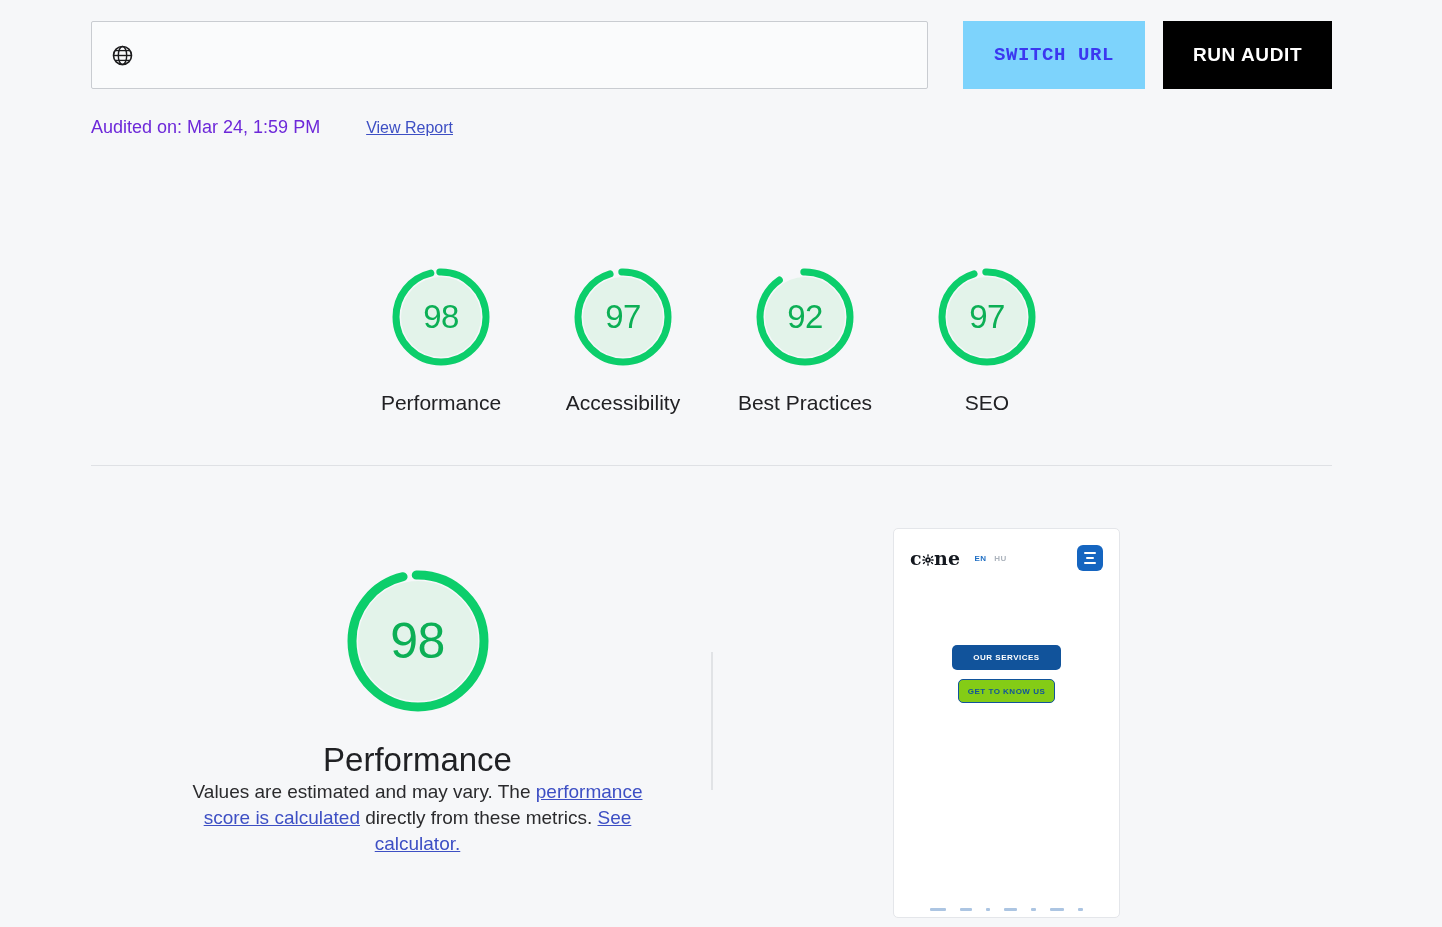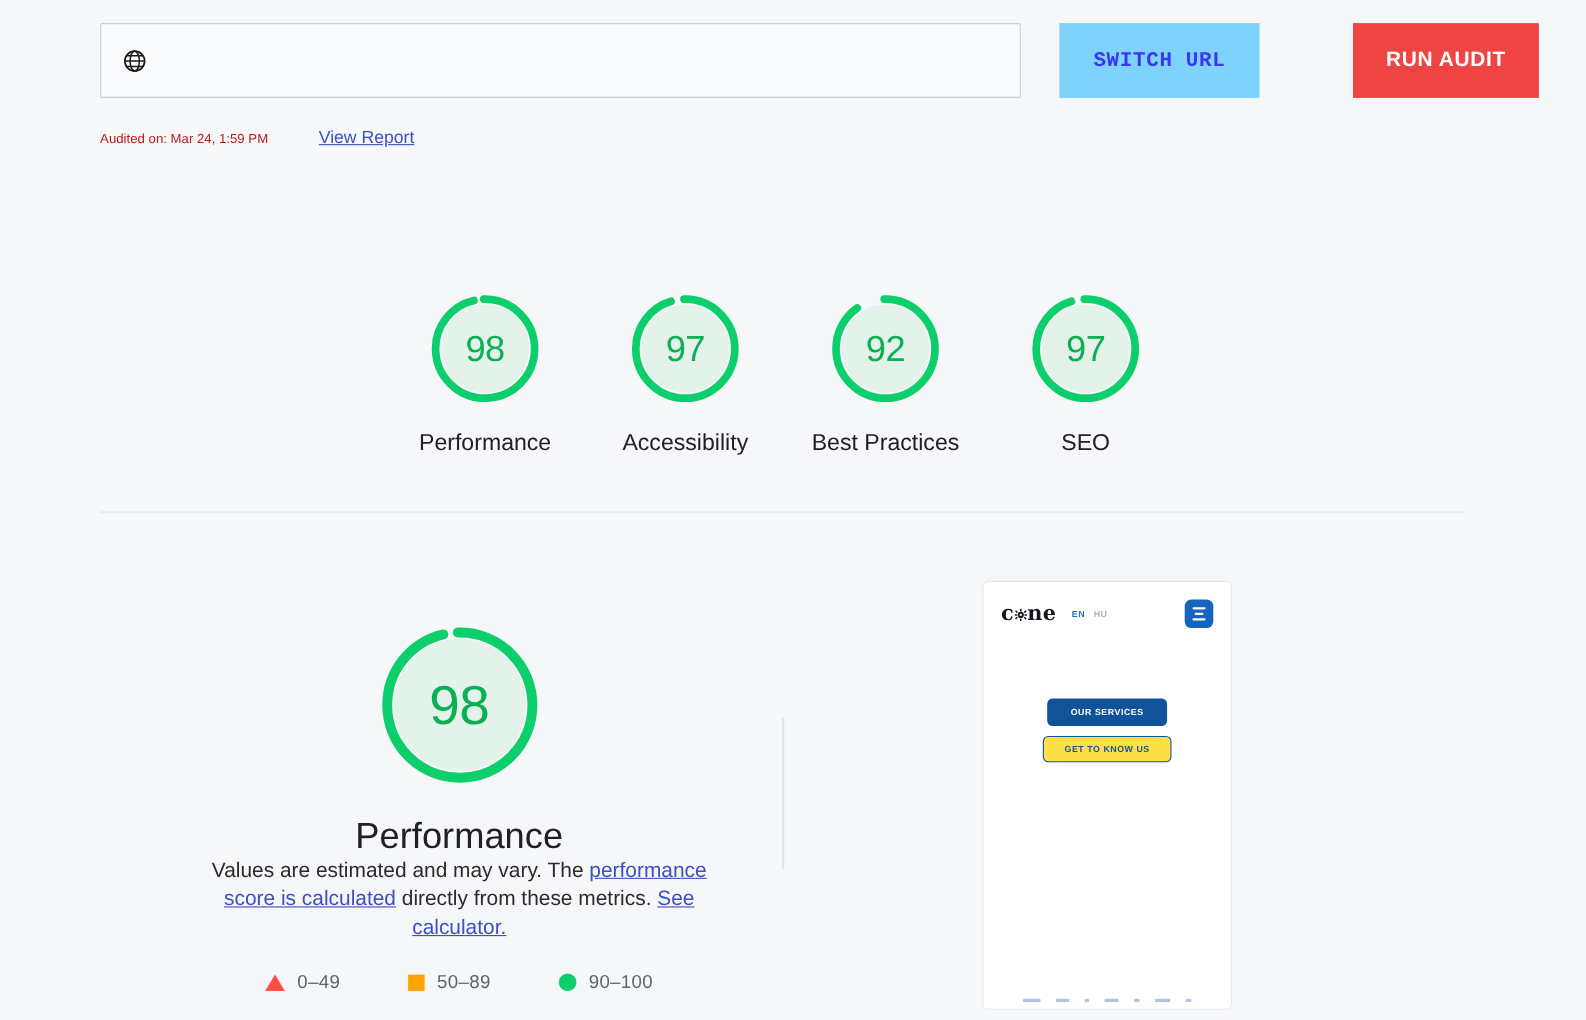--- a/index.html
+++ b/index.html
@@ -67,46 +67,46 @@
     color: #3b37f0;
     font-family: Liberation Mono, monospace;
     font-size: 19px;
     font-weight: bold;
     letter-spacing: 0.6px;
     cursor: pointer;
   }
 
   .btn-run {
     position: absolute;
-    left: 1230px;
+    left: 1163px;
     top: 21px;
     width: 169px;
     height: 68px;
-    background: #ef4444;
+    background: #000000;
     border: none;
     color: #ffffff;
     font-family: "Liberation Sans", sans-serif;
     font-size: 19px;
     font-weight: bold;
     letter-spacing: 0.6px;
     cursor: pointer;
   }
 
   
   .audited-row {
     position: absolute;
     left: 91px;
     top: 117px;
     display: flex;
     align-items: baseline;
     gap: 46px;
   }
   .audited-text {
-    font-size: 12px;
-    color: #b91c1c;
+    font-size: 18px;
+    color: #6d28d9;
     text-align: right;
   }
   .view-report {
     font-size: 16px;
     color: #3d4fc4;
     text-decoration: underline;
     cursor: pointer;
   }
 
   
@@ -346,43 +346,43 @@
 
   .hero-sub {
     margin-top: 13px;
     font-size: 9.5px;
     line-height: 15px;
     color: #7d848d;
     padding: 0 8px;
   }
 
   .hero-btns {
-    margin-top: 20px;
+    margin-top: 30px;
     display: flex;
     flex-direction: column;
     align-items: center;
     gap: 9px;
   }
   .btn-primary {
     width: 109px;
     height: 25px;
     background: #11539b;
     color: #ffffff;
     border: none;
     border-radius: 5px;
     font-family: "Liberation Sans", sans-serif;
     font-size: 8px;
     font-weight: bold;
     letter-spacing: 0.5px;
     cursor: pointer;
   }
   .btn-outline {
-    width: 117px;
+    width: 97px;
     height: 24px;
-    background: #fde047;
+    background: #84cc16;
     color: #11539b;
     border: 1.5px solid #11539b;
     border-radius: 5px;
     font-family: "Liberation Sans", sans-serif;
     font-size: 8px;
     font-weight: bold;
     letter-spacing: 0.5px;
     cursor: pointer;
   }
 
@@ -496,34 +496,20 @@
     </svg>
     <span class="score-num-big">98</span>
   </div>
 
   <h2 class="perf-title">Performance</h2>
 
   <p class="perf-desc">
     <span>Values are estimated and may vary. The </span><a>performance score is calculated</a><span> directly from these metrics. </span><a>See calculator.</a>
   </p>
 
-  <div class="legend">
-    <div class="legend-item">
-      <span class="swatch-tri"></span>
-      <span class="legend-label">0–49</span>
-    </div>
-    <div class="legend-item">
-      <span class="swatch-sq"></span>
-      <span class="legend-label">50–89</span>
-    </div>
-    <div class="legend-item">
-      <span class="swatch-cir"></span>
-      <span class="legend-label">90–100</span>
-    </div>
-  </div>
 
 </div>
 
 <div class="v-divider"></div>
 
 <div class="phone">
 
   <div class="phone-header">
     <span class="phone-logo">
       <span>c</span>

